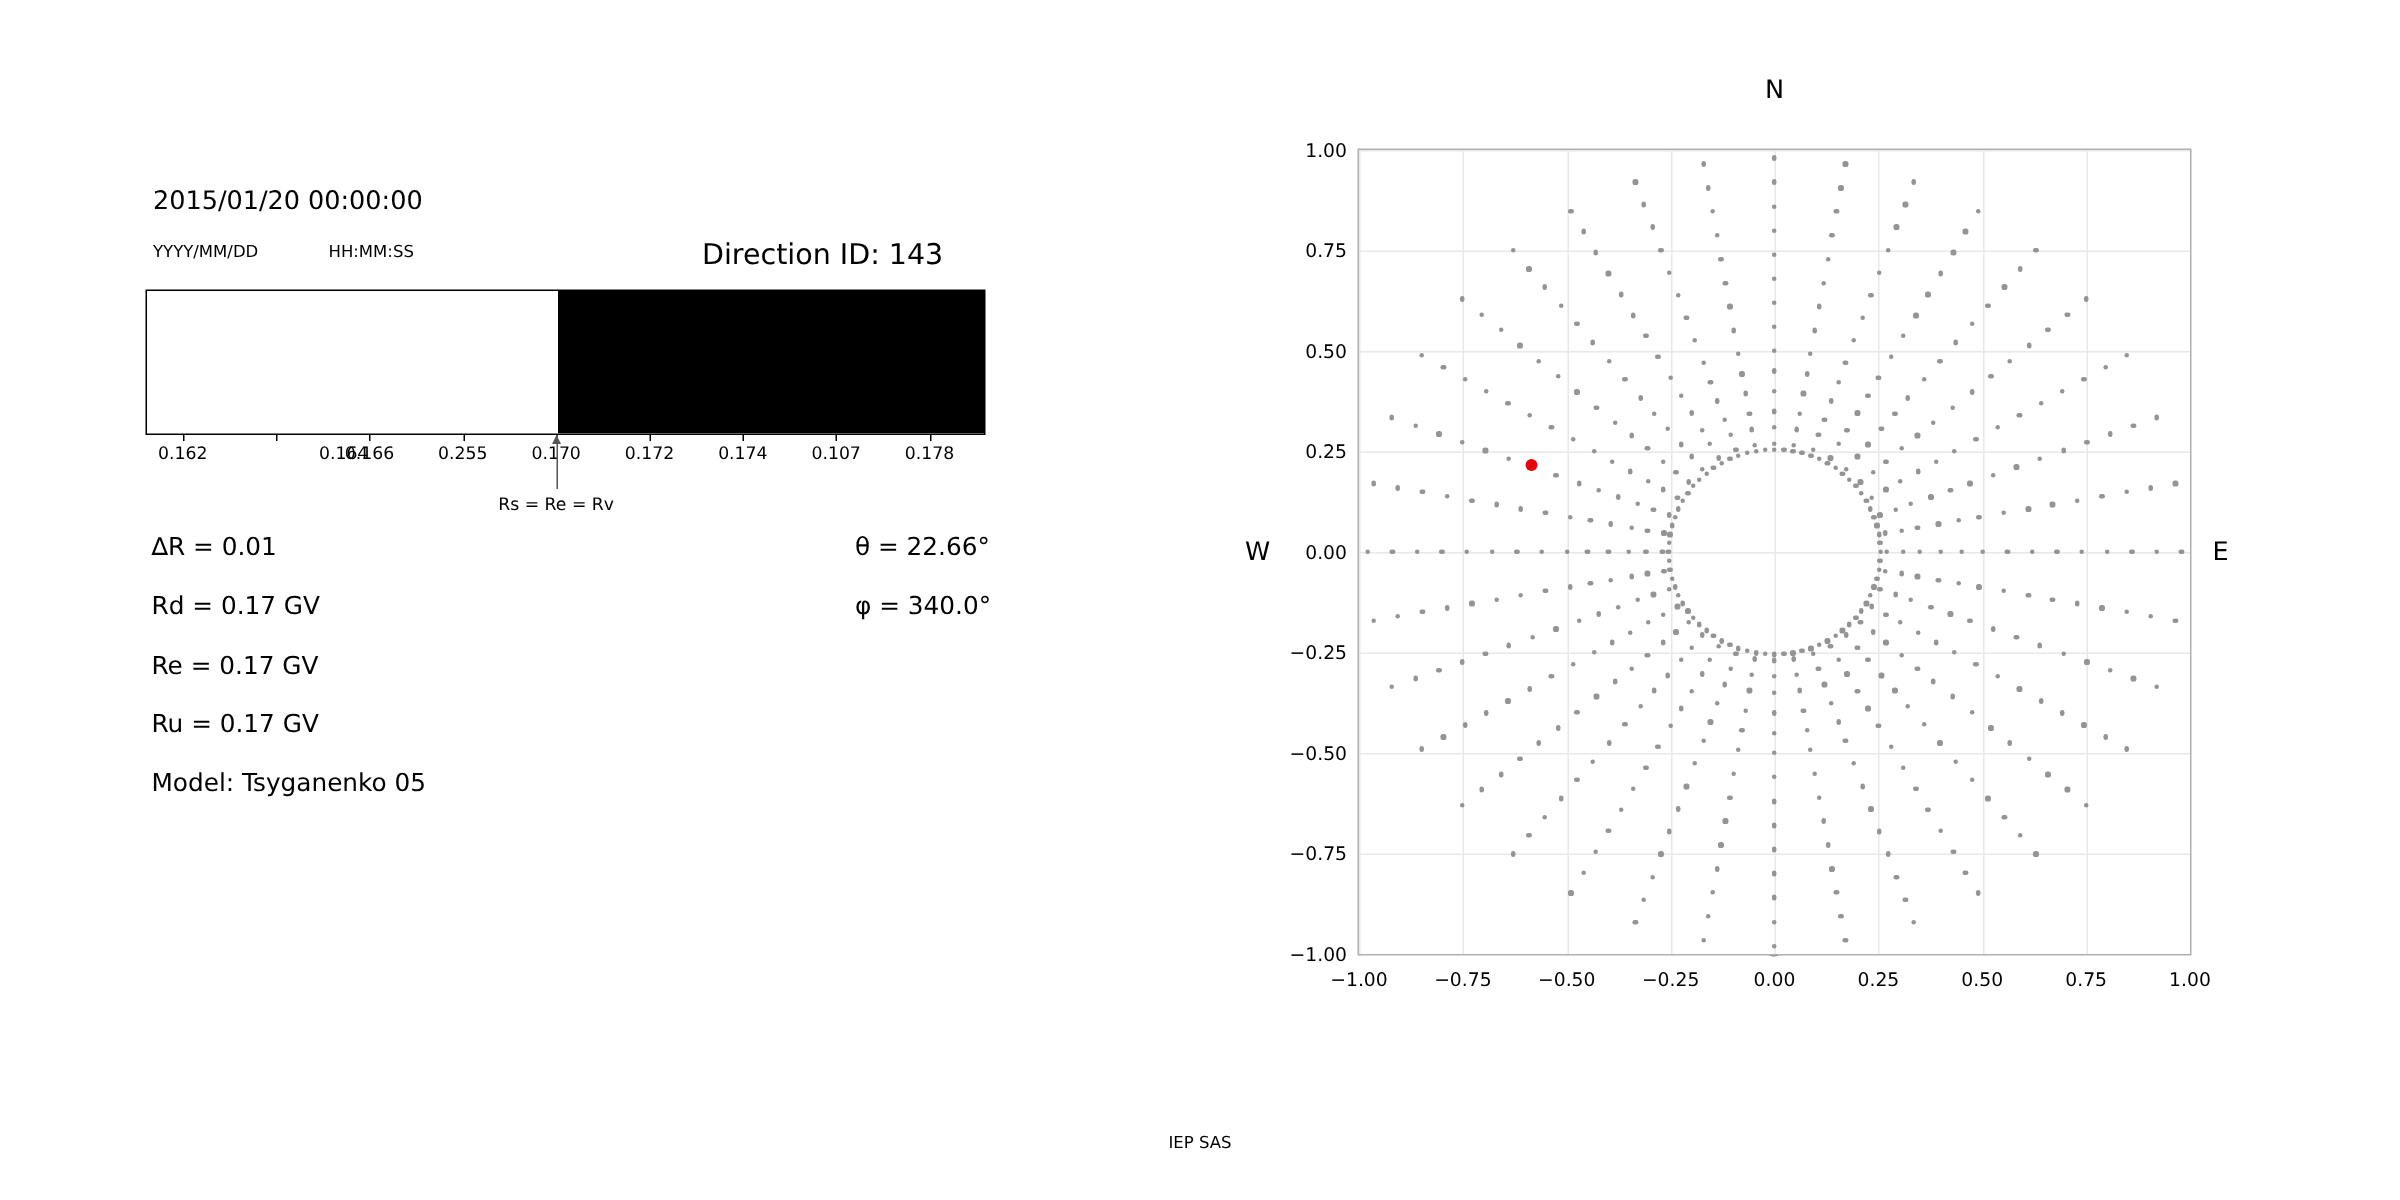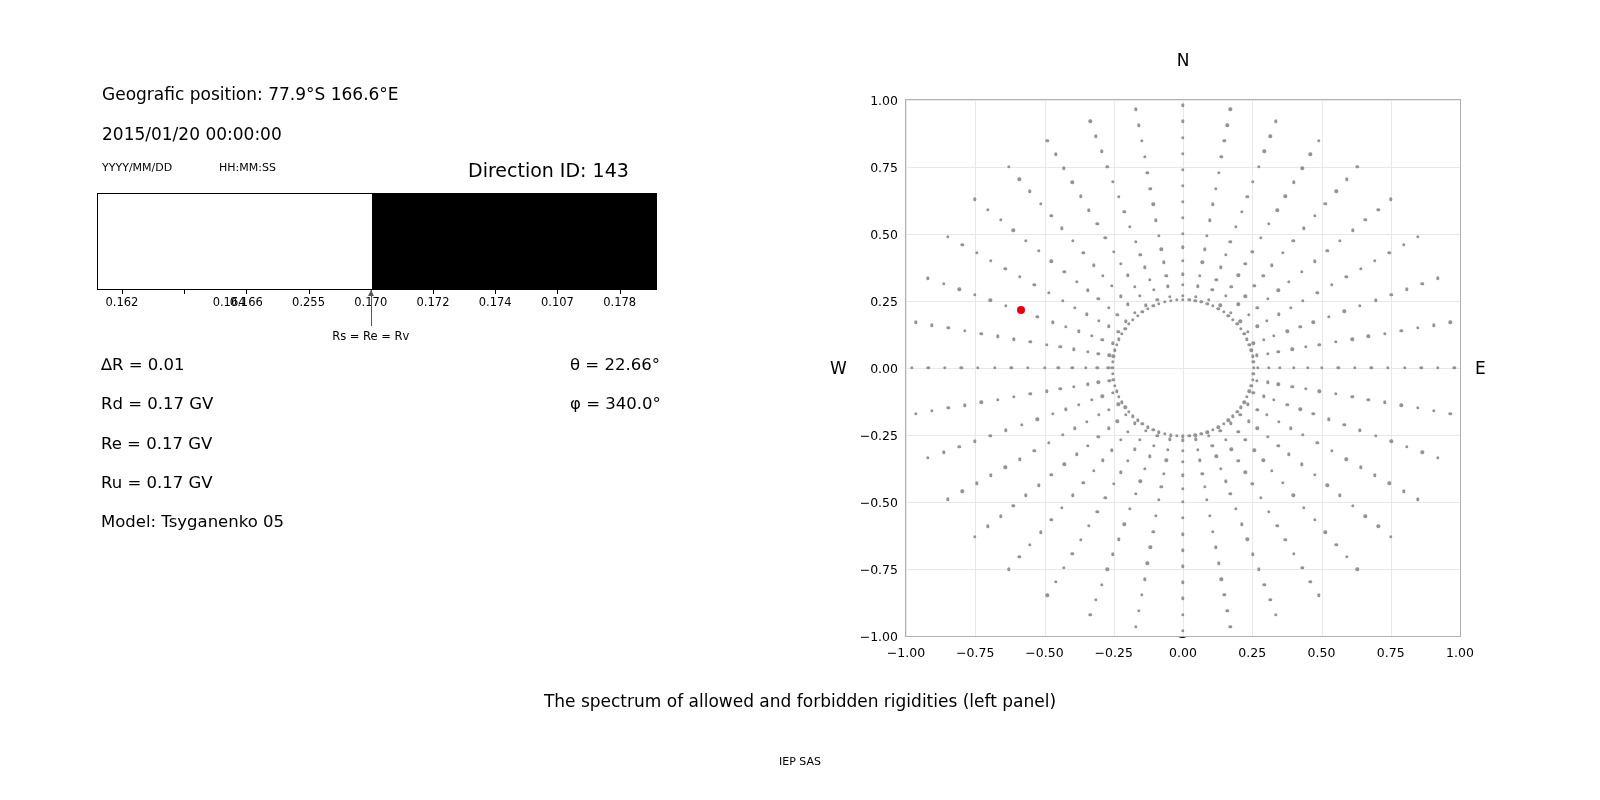--- a/index.html
+++ b/index.html
@@ -233,21 +233,20 @@
     width: 1600px;
     text-align: center;
     font-size: 11px;
   }
 </style>
 </head>
 <body>
 
 <div id="left-panel">
 
-  <div class="text-line" id="geo-position">Geografic position: 77.9°S 166.6°E</div>
 
   <div class="text-line" id="datetime">2015/01/20 00:00:00</div>
 
   <div class="text-line" id="date-format-label">YYYY/MM/DD</div>
 
   <div class="text-line" id="time-format-label">HH:MM:SS</div>
 
   <div class="text-line" id="direction-id">Direction ID: 143</div>
 
   <div id="spectrum-wrap">
@@ -906,15 +905,14 @@
     <div class="ax-label-y" style="left: 33px; width: 45px; top: 452px;">−0.50</div>
     <div class="ax-label-y" style="left: 33px; width: 45px; top: 385px;">−0.25</div>
     <div class="ax-label-y" style="left: 33px; width: 45px; top: 318px;">0.00</div>
     <div class="ax-label-y" style="left: 33px; width: 45px; top: 251px;">0.25</div>
     <div class="ax-label-y" style="left: 33px; width: 45px; top: 184px;">0.50</div>
     <div class="ax-label-y" style="left: 33px; width: 45px; top: 117px;">0.75</div>
     <div class="ax-label-y" style="left: 33px; width: 45px; top: 50px;">1.00</div>
   </div>
 
 <div id="caption">
-  <div>The spectrum of allowed and forbidden rigidities (left panel)</div>
 </div>
 <div id="footer">IEP SAS</div>
 
 </body></html>

